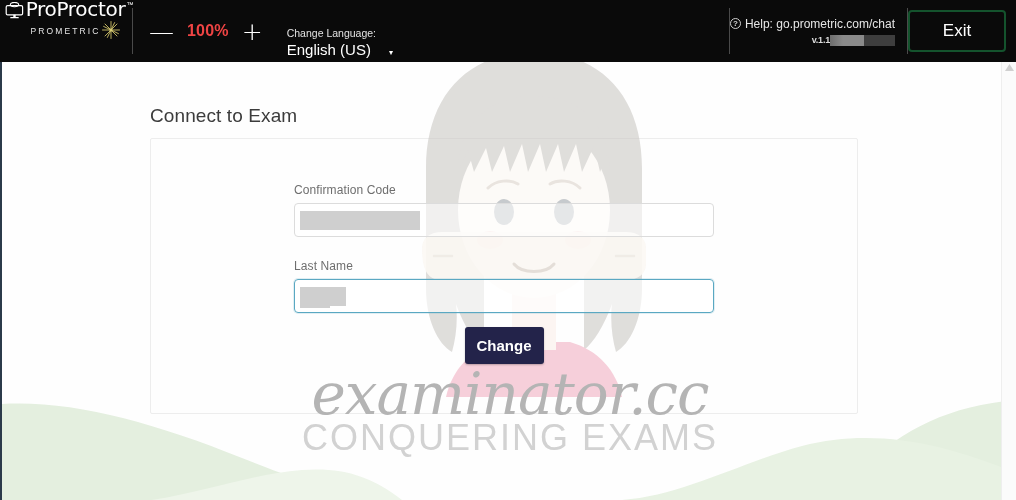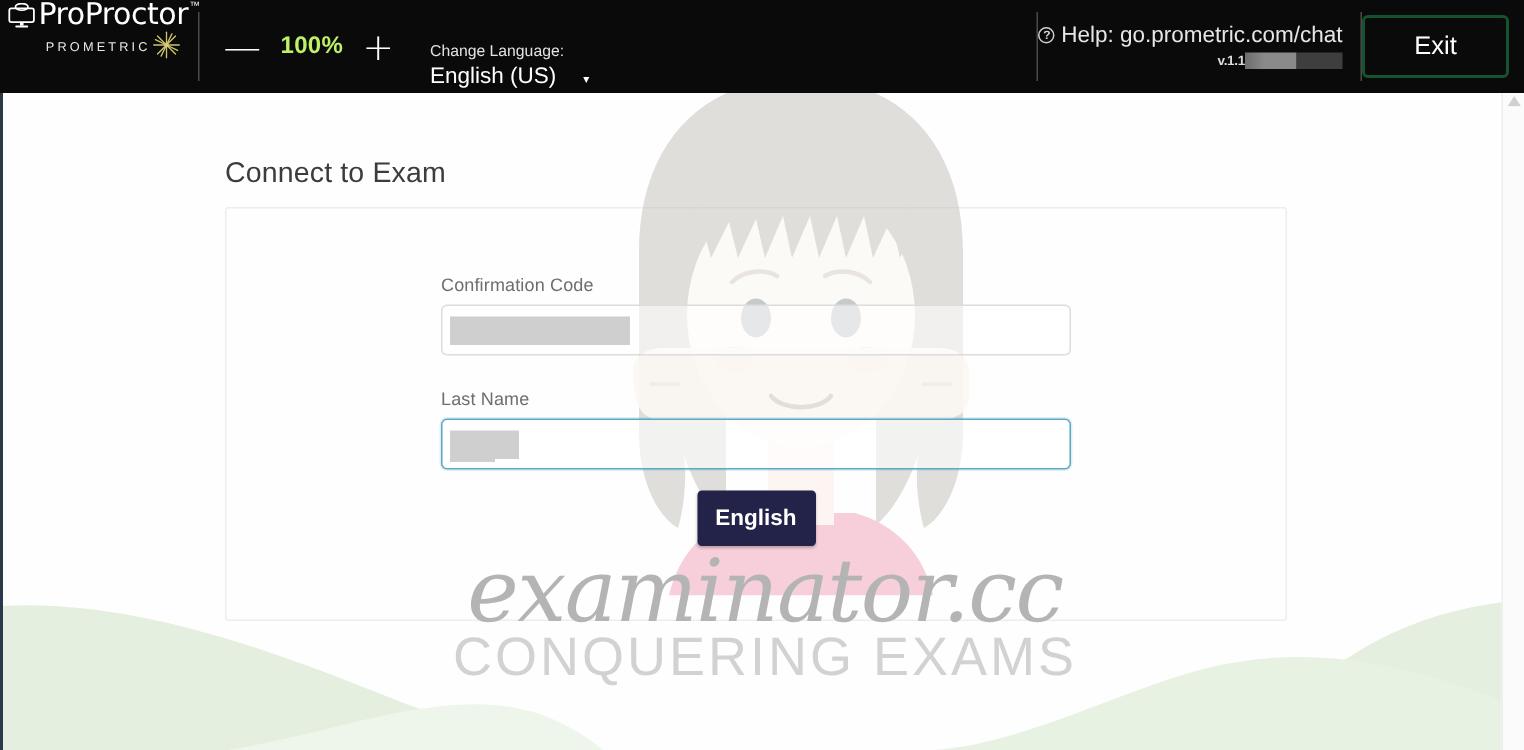--- a/index.html
+++ b/index.html
@@ -104,21 +104,21 @@
   .zoom-btn {
     color: #ffffff;
     font-size: 25px;
     font-weight: 300;
     line-height: 1;
     cursor: pointer;
     font-family: "DejaVu Sans", sans-serif;
     user-select: none;
   }
   .zoom-val {
-    color: #bef264;
+    color: #ef4444;
     font-size: 16px;
     font-weight: 700;
     letter-spacing: 0.2px;
   }
 
   .lang-block {
     height: 62px;
     display: flex;
     flex-direction: column;
     justify-content: flex-end;
@@ -168,21 +168,21 @@
     border: 1px solid #cfcfcf;
     border-radius: 50%;
     color: #d8d8d8;
     font-size: 8px;
     line-height: 9px;
     text-align: center;
     font-weight: 700;
   }
   .help-text {
     color: #e6e6e6;
-    font-size: 15px;
+    font-size: 12px;
     line-height: 14px;
   }
   .ver-row {
     display: flex;
     align-items: center;
     margin-top: 4px;
     gap: 0px;
     justify-content: flex-end;
   }
   .ver-text {
@@ -535,21 +535,21 @@
 
         <div>
           <div class="field-label">Last Name</div>
           <div class="field-input focused">
             <span class="redact-bar redact-b"></span>
             <span class="redact-b2"></span>
           </div>
         </div>
 
         <div class="submit-wrap">
-          <button class="submit-btn">English</button>
+          <button class="submit-btn">Change</button>
         </div>
       </div>
 
     </div>
 
     <div class="wm-main">examinator.cc</div>
   </div>
 
   <div class="scrollbar">
     <div class="scroll-arrow"></div>

